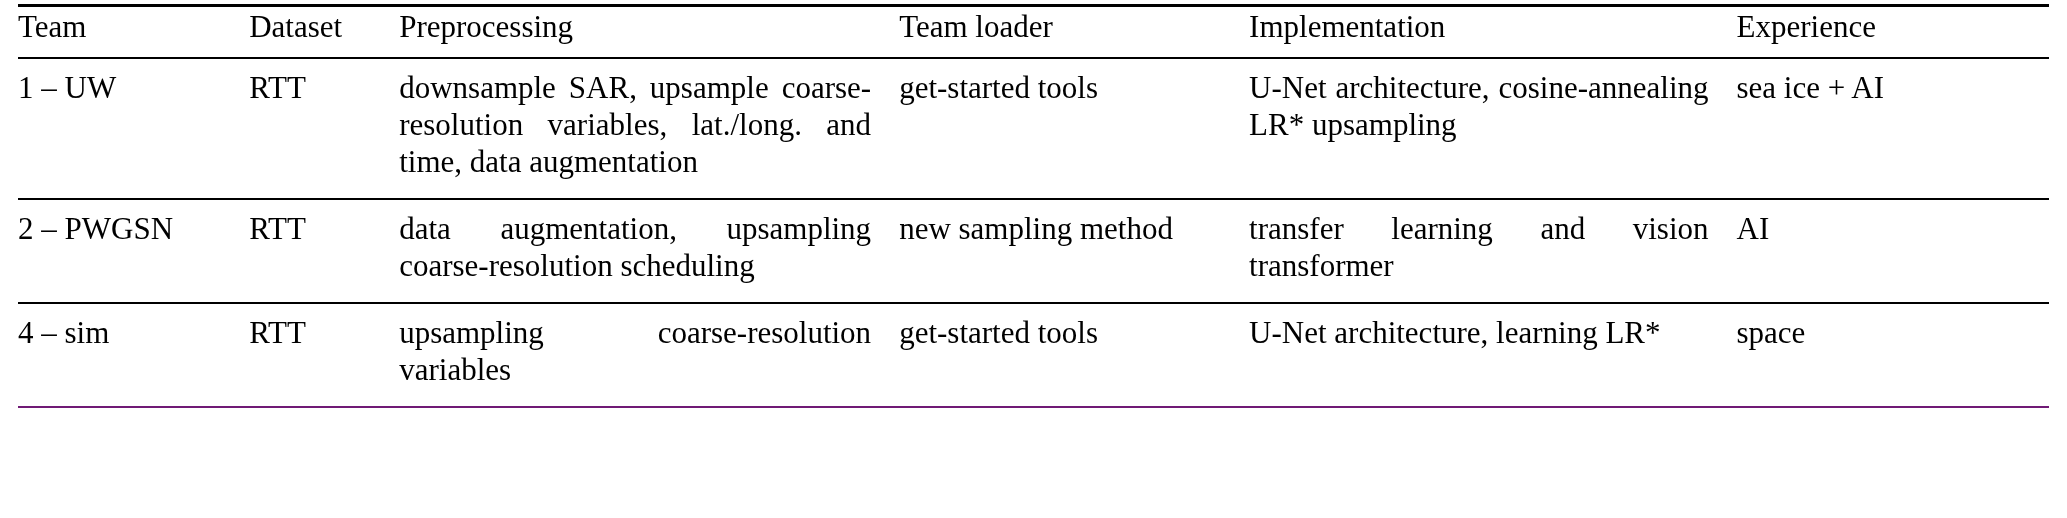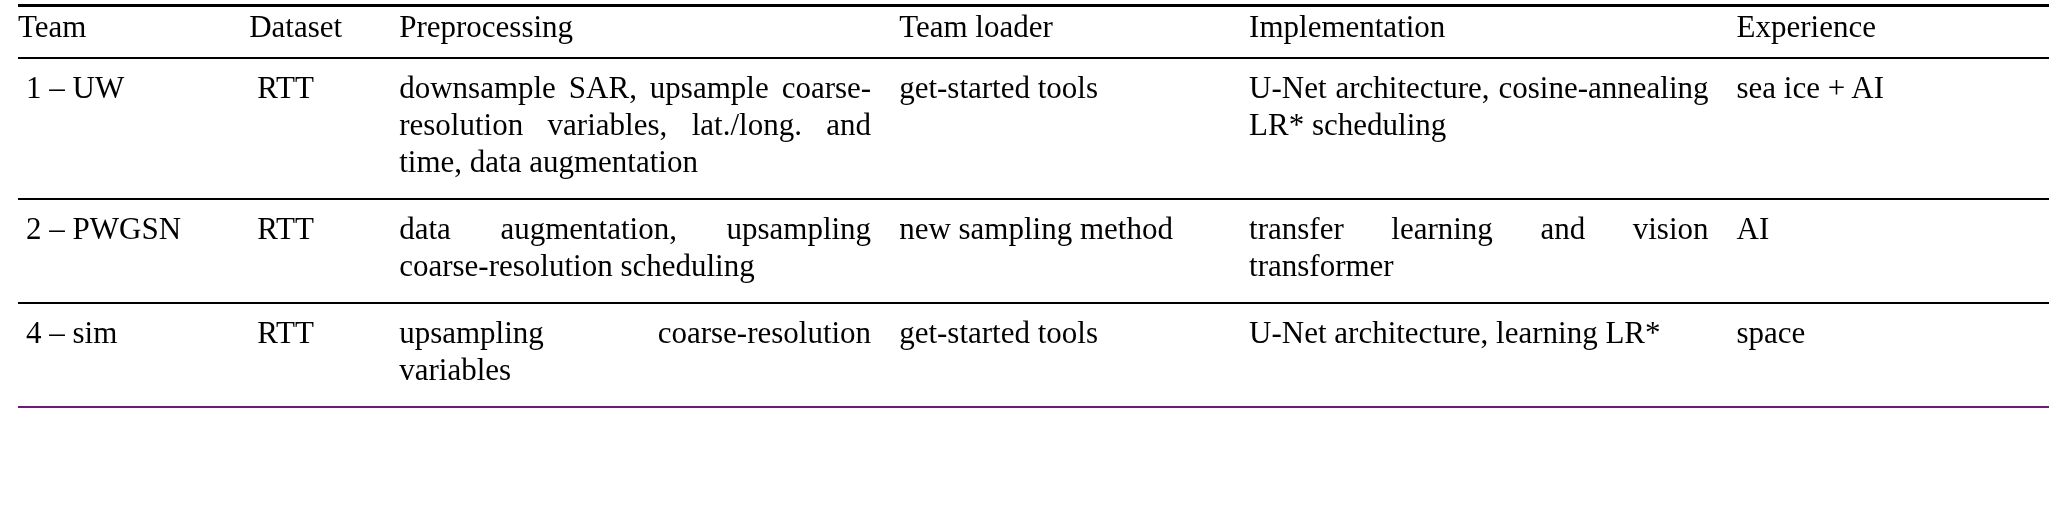--- a/index.html
+++ b/index.html
@@ -74,21 +74,20 @@
   }
 
   .cell-justify {
     text-align: justify;
     text-align-last: left;
   }
 
   .nowrap-cell {
     text-align: left;
     white-space: nowrap;
-    margin-left: 8px;
   }
 
   .top-rule-line {
     position: absolute;
     left: 18px;
     right: 18px;
     top: 4px;
     height: 0;
     border-top: 3px solid #000;
   }
@@ -140,21 +139,21 @@
         <td>
           <span class="cell-inner nowrap-cell">RTT</span>
         </td>
         <td>
           <span class="cell-inner cell-justify">downsample SAR, upsample coarse-resolution variables, lat./long. and time, data augmentation</span>
         </td>
         <td>
           <span class="cell-inner">get-started tools</span>
         </td>
         <td>
-          <span class="cell-inner cell-justify">U-Net architecture, cosine-annealing LR* scheduling</span>
+          <span class="cell-inner cell-justify">U-Net architecture, cosine-annealing LR* upsampling</span>
         </td>
         <td>
           <span class="cell-inner">sea ice + AI</span>
         </td>
       </tr>
 
       <tr>
         <td>
           <span class="cell-inner nowrap-cell">2 – PWGSN</span>
         </td>

